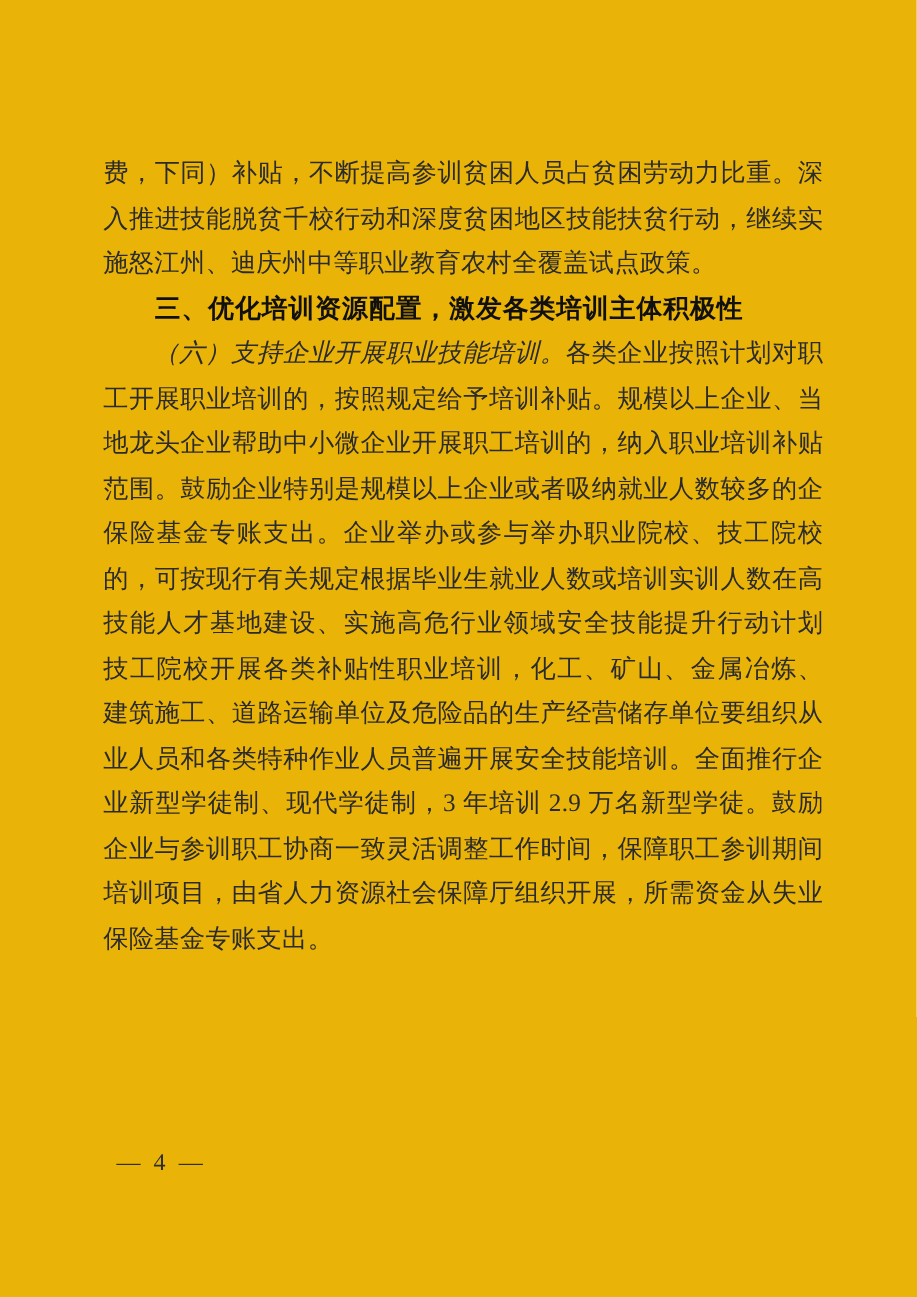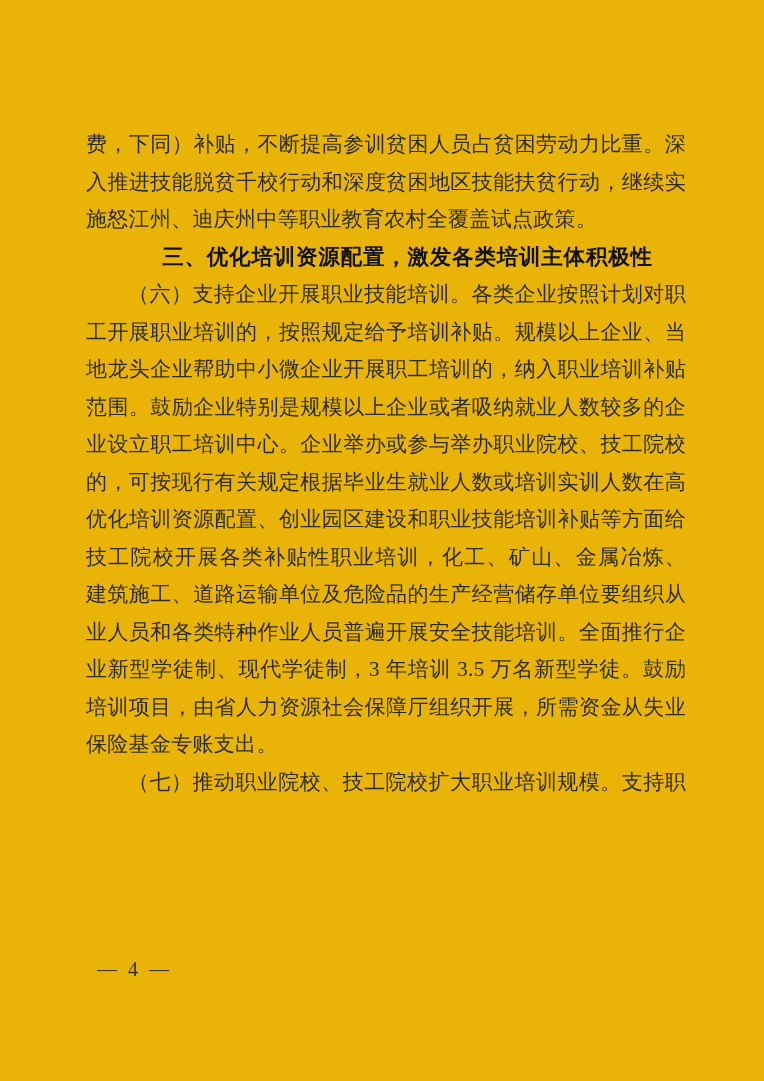--- a/index.html
+++ b/index.html
@@ -29,30 +29,30 @@
     color: #2b2b2b;
     letter-spacing: 0.3px;
   }
   .line.stretch {
     text-align: justify;
     text-align-last: justify;
     -moz-text-align-last: justify;
   }
   .line.indent {
     text-indent: 2em;
-    text-align: center;
   }
   .line.heading {
     font-family: "Liberation Sans", "DejaVu Sans", sans-serif;
     font-weight: 700;
     color: #101010;
     font-size: 21.5px;
     letter-spacing: 0.8px;
   }
   .kai {
+    font-style: italic; 
   }
   .footer {
     position: absolute;
     left: 97px;
     top: 956px;
     height: 26px;
     line-height: 26px;
     font-size: 20px;
     color: #2f2f2f;
     letter-spacing: 3px;
@@ -64,25 +64,25 @@
 <div class="page">
   <div class="content" id="doc-body">
       <div class="line stretch">费，下同）补贴，不断提高参训贫困人员占贫困劳动力比重。深</div>
       <div class="line stretch">入推进技能脱贫千校行动和深度贫困地区技能扶贫行动，继续实</div>
       <div class="line">施怒江州、迪庆州中等职业教育农村全覆盖试点政策。</div>
       <div class="line indent heading">三、优化培训资源配置，激发各类培训主体积极性</div>
       <div class="line stretch indent"><span class="kai">（六）支持企业开展职业技能培训。</span><span>各类企业按照计划对职</span></div>
       <div class="line stretch">工开展职业培训的，按照规定给予培训补贴。规模以上企业、当</div>
       <div class="line stretch">地龙头企业帮助中小微企业开展职工培训的，纳入职业培训补贴</div>
       <div class="line stretch">范围。鼓励企业特别是规模以上企业或者吸纳就业人数较多的企</div>
-      <div class="line stretch">业设立职工培训中心。企业举办或参与举办职业院校、技工院校</div>
+      <div class="line stretch">保险基金专账支出。企业举办或参与举办职业院校、技工院校</div>
       <div class="line stretch">的，可按现行有关规定根据毕业生就业人数或培训实训人数在高</div>
-      <div class="line stretch">优化培训资源配置、创业园区建设和职业技能培训补贴等方面给</div>
+      <div class="line stretch">技能人才基地建设、实施高危行业领域安全技能提升行动计划</div>
       <div class="line stretch">技工院校开展各类补贴性职业培训，化工、矿山、金属冶炼、</div>
       <div class="line stretch">建筑施工、道路运输单位及危险品的生产经营储存单位要组织从</div>
       <div class="line stretch">业人员和各类特种作业人员普遍开展安全技能培训。全面推行企</div>
-      <div class="line stretch">业新型学徒制、现代学徒制，3 年培训 3.5 万名新型学徒。鼓励</div>
+      <div class="line stretch">业新型学徒制、现代学徒制，3 年培训 2.9 万名新型学徒。鼓励</div>
+      <div class="line stretch">企业与参训职工协商一致灵活调整工作时间，保障职工参训期间</div>
       <div class="line stretch">培训项目，由省人力资源社会保障厅组织开展，所需资金从失业</div>
       <div class="line">保险基金专账支出。</div>
-      <div class="line stretch indent"><span class="kai">（七）推动职业院校、技工院校扩大职业培训规模。</span><span>支持职</span></div>
     </div>
   <div class="footer">— 4 —</div>
 </div>
 
 </body></html>

